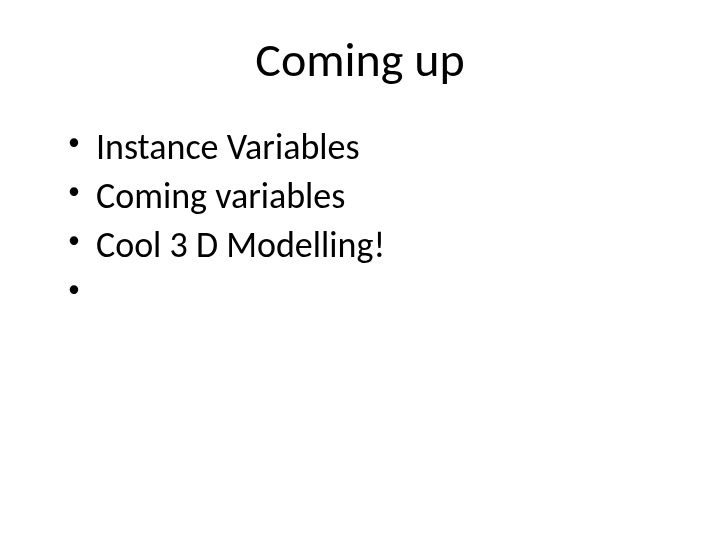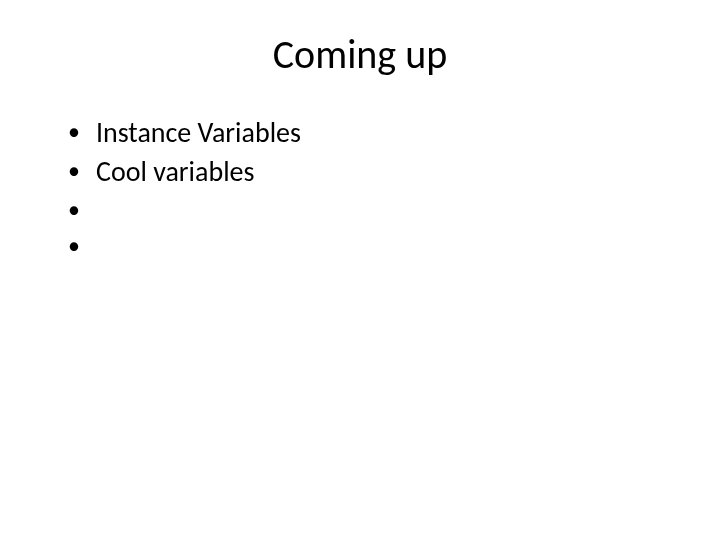--- a/index.html
+++ b/index.html
@@ -14,58 +14,59 @@
       font-family: Calibri, "Segoe UI", Arial, sans-serif;
       color: #000000;
       overflow: hidden;
     }
     .slide {
       width: 100%;
       height: 100%;
       padding: 24px 40px;
     }
     .title {
-      font-size: 40px;
+      font-size: 48px;
       font-weight: 400;
       text-align: center;
       margin-top: 6px;
       margin-bottom: 36px;
     }
     .content {
       padding-left: 28px;
     }
     .bullet-row {
       display: flex;
       align-items: flex-start;
       margin-bottom: 4px;
       line-height: 1.25;
     }
     .bullet {
       font-size: 24px;
       margin-right: 16px;
       margin-top: 2px;
     }
     .bullet-text {
-      font-size: 28px;
+      font-size: 36px;
     }
   </style>
 </head>
 <body>
 
 <div class="slide">
   <h1 class="title">Coming up</h1>
   <div class="content">
     <div class="bullet-row">
       <span class="bullet">•</span>
       <span class="bullet-text">Instance Variables</span>
     </div>
     <div class="bullet-row">
       <span class="bullet">•</span>
-      <span class="bullet-text">Cool variables</span>
+      <span class="bullet-text">Coming variables</span>
     </div>
     <div class="bullet-row">
       <span class="bullet">•</span>
+      <span class="bullet-text">Cool 3 D Modelling!</span>
     </div>
     <div class="bullet-row">
       <span class="bullet">•</span>
     </div>
   </div>
 </div>
 
 </body></html>

